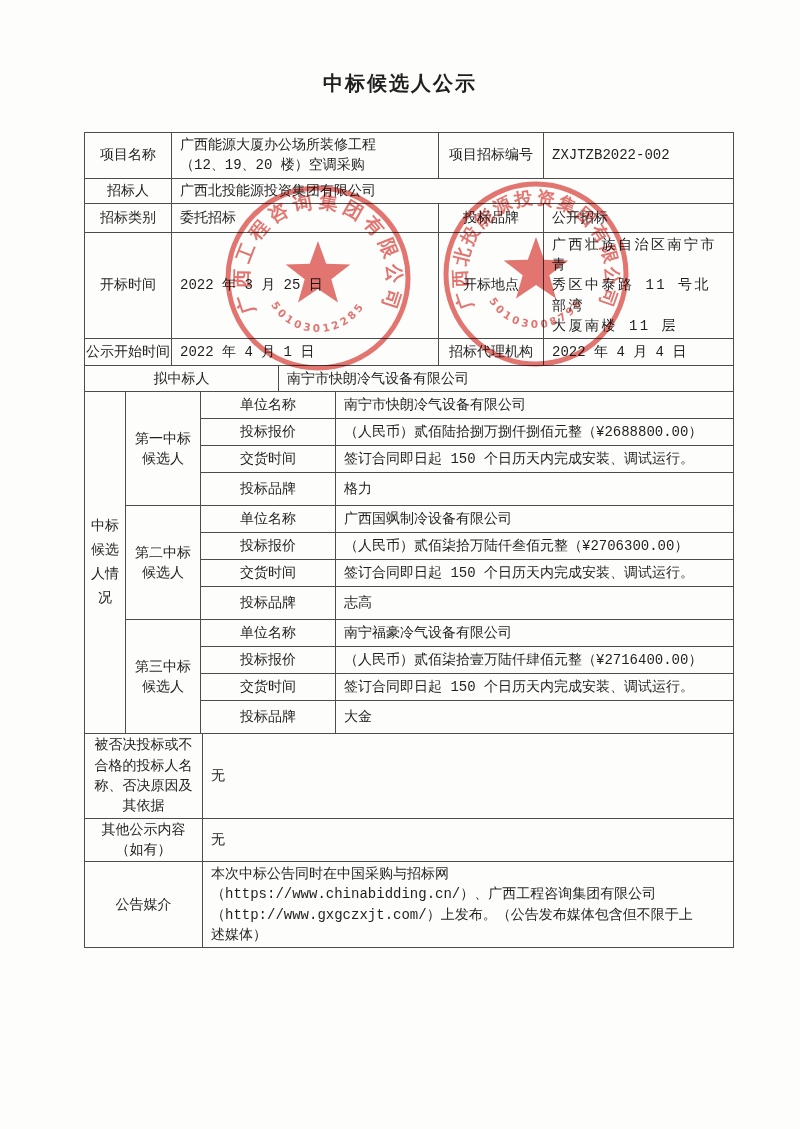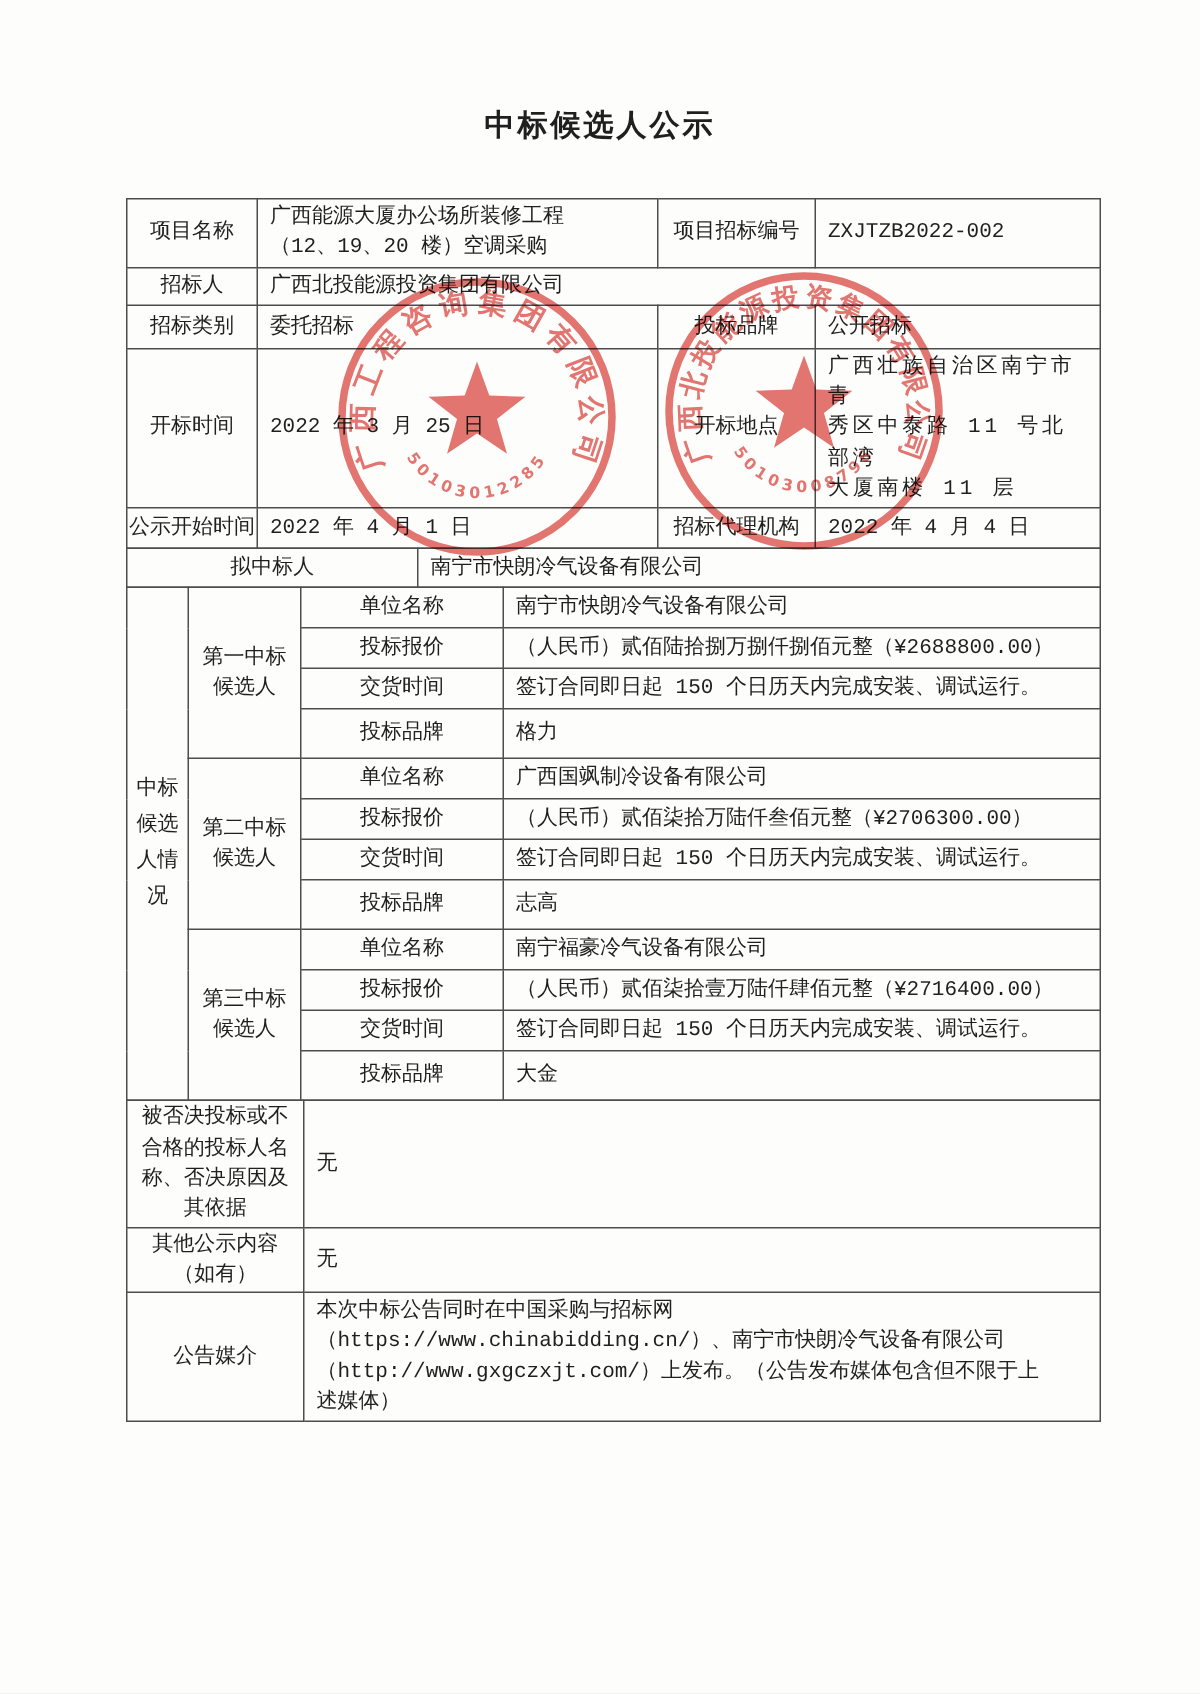--- a/index.html
+++ b/index.html
@@ -176,21 +176,21 @@
         <td class="lbl lbl-narrow">被否决投标或不合格的投标人名称、否决原因及其依据</td>
         <td class="val">无</td>
       </tr>
       <tr style="height:41px">
         <td class="lbl lbl-narrow">其他公示内容（如有）</td>
         <td class="val">无</td>
       </tr>
       <tr style="height:85px">
         <td class="lbl lbl-narrow">公告媒介</td>
         <td class="val prewrap">本次中标公告同时在中国采购与招标网
-（https://www.chinabidding.cn/）、南宁市快朗冷气设备有限公司
+（https://www.chinabidding.cn/）、广西工程咨询集团有限公司
 （http://www.gxgczxjt.com/）上发布。（公告发布媒体包含但不限于上
 述媒体）</td>
       </tr>
     </tbody>
       </table>
   </div>
 
   <svg class="stamp" style="left:218px; top:178px;" width="200" height="200" viewBox="0 0 200 200">
     <circle cx="100" cy="100" r="90" fill="none" stroke="#dc4f49" stroke-width="5"></circle>
     <path id="st1-ring" d="M 42.7 140.2 A 70 70 0 1 1 157.3 140.2" fill="none"></path>

